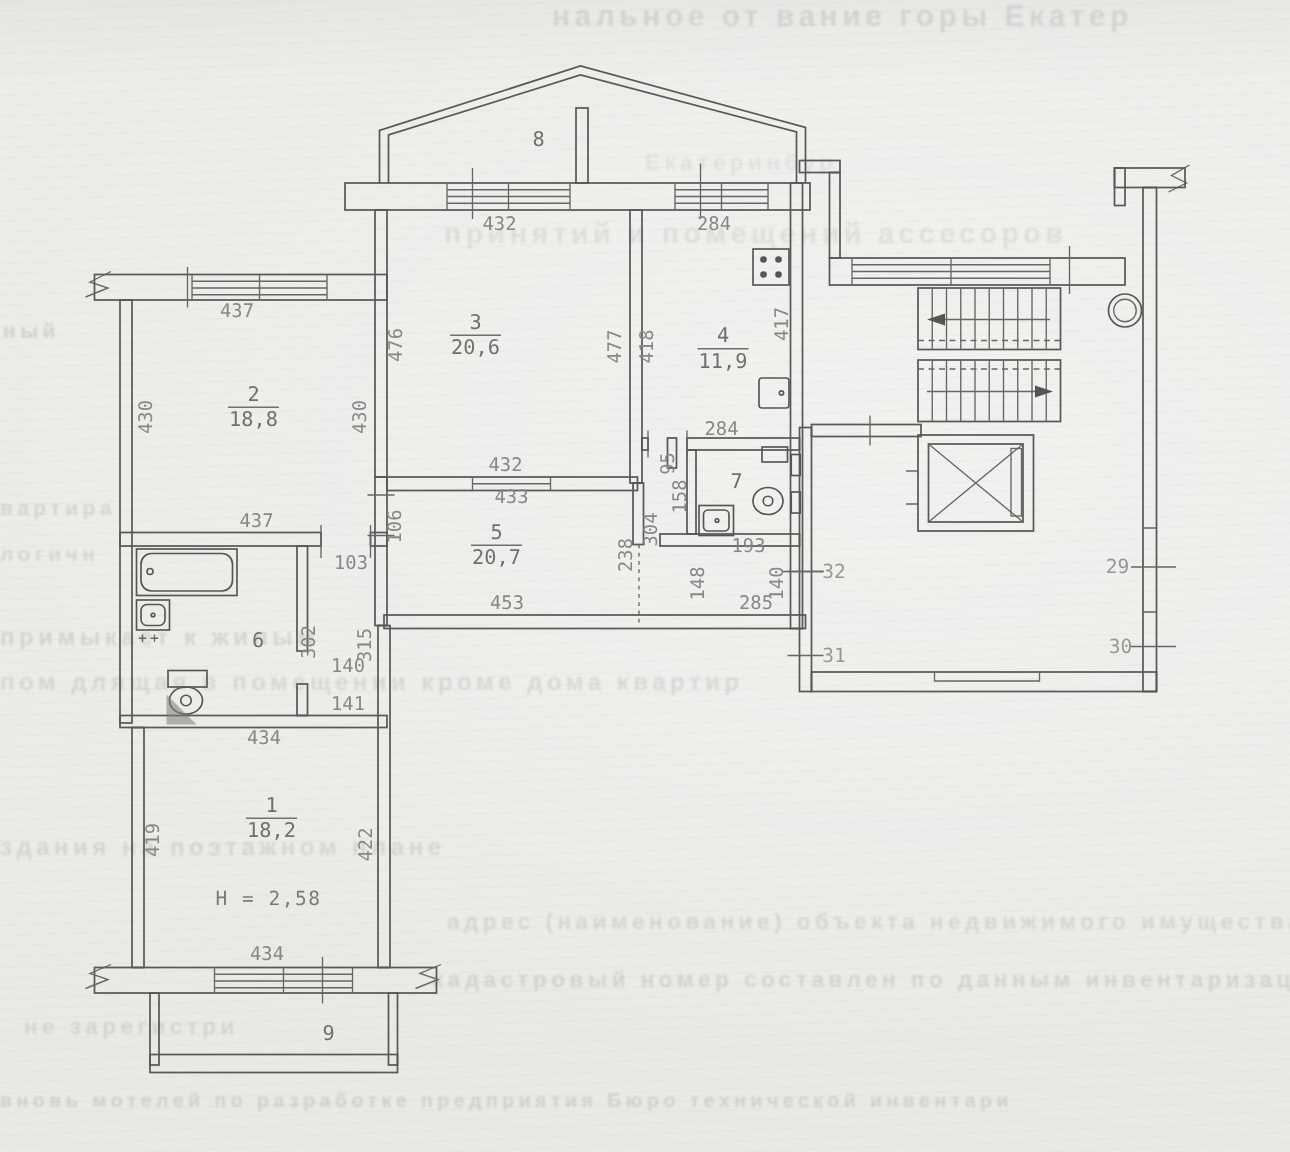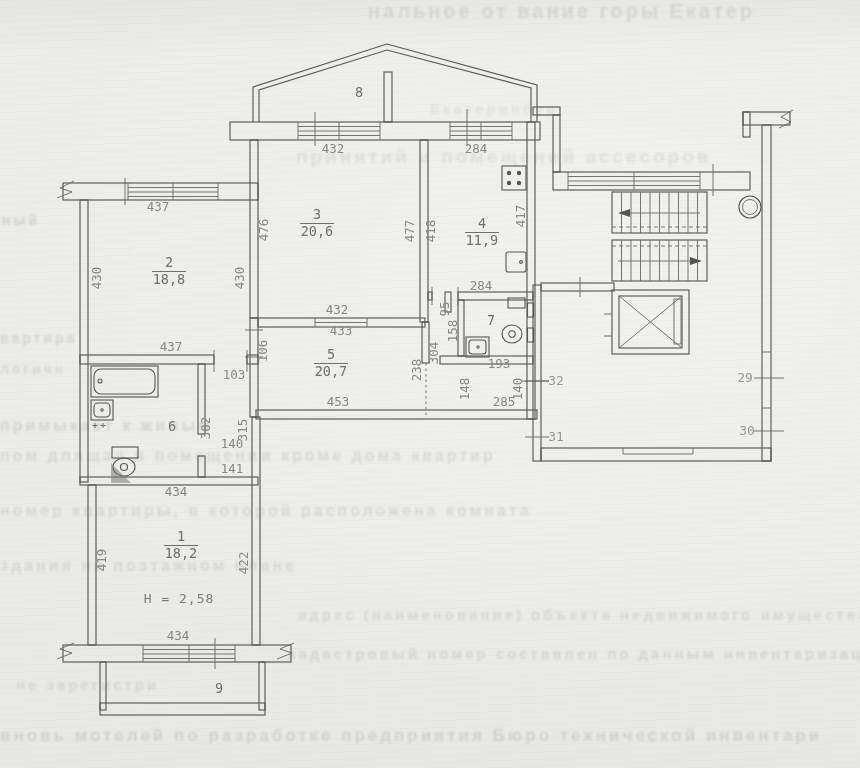--- a/index.html
+++ b/index.html
@@ -37,26 +37,25 @@
 
   <div class="ghost-layer" id="ghost-layer">
       <div class="ghost-line" style="left: 368px; top: 0px; font-size: 20px; opacity: 0.2;">нальное от  вание горы Екатер</div>
       <div class="ghost-line" style="left: 430px; top: 80px; font-size: 15px; opacity: 0.13; margin-top: 20px;">Екатеринбур</div>
       <div class="ghost-line" style="left: 296px; top: 146px; font-size: 19px; opacity: 0.15;">принятий и помещений ассесоров</div>
       <div class="ghost-line" style="left: 2px; top: 212px; font-size: 14px; opacity: 0.25;">ный</div>
       <div class="ghost-line" style="left: 0px; top: 330px; font-size: 14px; opacity: 0.22;">вартира</div>
       <div class="ghost-line" style="left: 0px; top: 361px; font-size: 14px; opacity: 0.2;">логичн</div>
       <div class="ghost-line" style="left: 0px; top: 417px; font-size: 16px; opacity: 0.22;">примыкает к жилым</div>
       <div class="ghost-line" style="left: 0px; top: 447px; font-size: 16px; opacity: 0.2;">пом длящая в помещении кроме дома  квартир</div>
-      <div class="ghost-line" style="left: 0px; top: 502px; font-size: 16px; opacity: 0.2;">номер квартиры, в которой расположена комната</div>
       <div class="ghost-line" style="left: 0px; top: 557px; font-size: 16px; opacity: 0.2;">здания на поэтажном плане</div>
       <div class="ghost-line" style="left: 298px; top: 606px; font-size: 15px; opacity: 0.2;">адрес (наименование) объекта недвижимого имущества</div>
       <div class="ghost-line" style="left: 288px; top: 645px; font-size: 15px; opacity: 0.22;">кадастровый номер составлен по данным инвентаризации на 27 апреля 2004 г</div>
       <div class="ghost-line" style="left: 16px; top: 676px; font-size: 15px; opacity: 0.2;">не зарегистри</div>
-      <div class="ghost-line" style="left: 0px; top: 726px; font-size: 17px; opacity: 0.24;">вновь мотелей  по разработке предприятия Бюро технической инвентари</div>
+      <div class="ghost-line" style="left: 0px; top: 726px; font-size: 13px; opacity: 0.24;">вновь мотелей  по разработке предприятия Бюро технической инвентари</div>
     </div>
 
   <svg width="860" height="768" viewBox="0 0 860 768">
 
     <g>
       <rect class="w" x="63" y="183" width="195" height="17"></rect>
       <rect class="w" x="80" y="200" width="8" height="282"></rect>
       <rect class="w" x="250" y="140" width="8" height="178"></rect>
       <rect class="w" x="230" y="122" width="310" height="18"></rect>
       <rect class="w" x="420" y="140" width="8" height="182"></rect>

